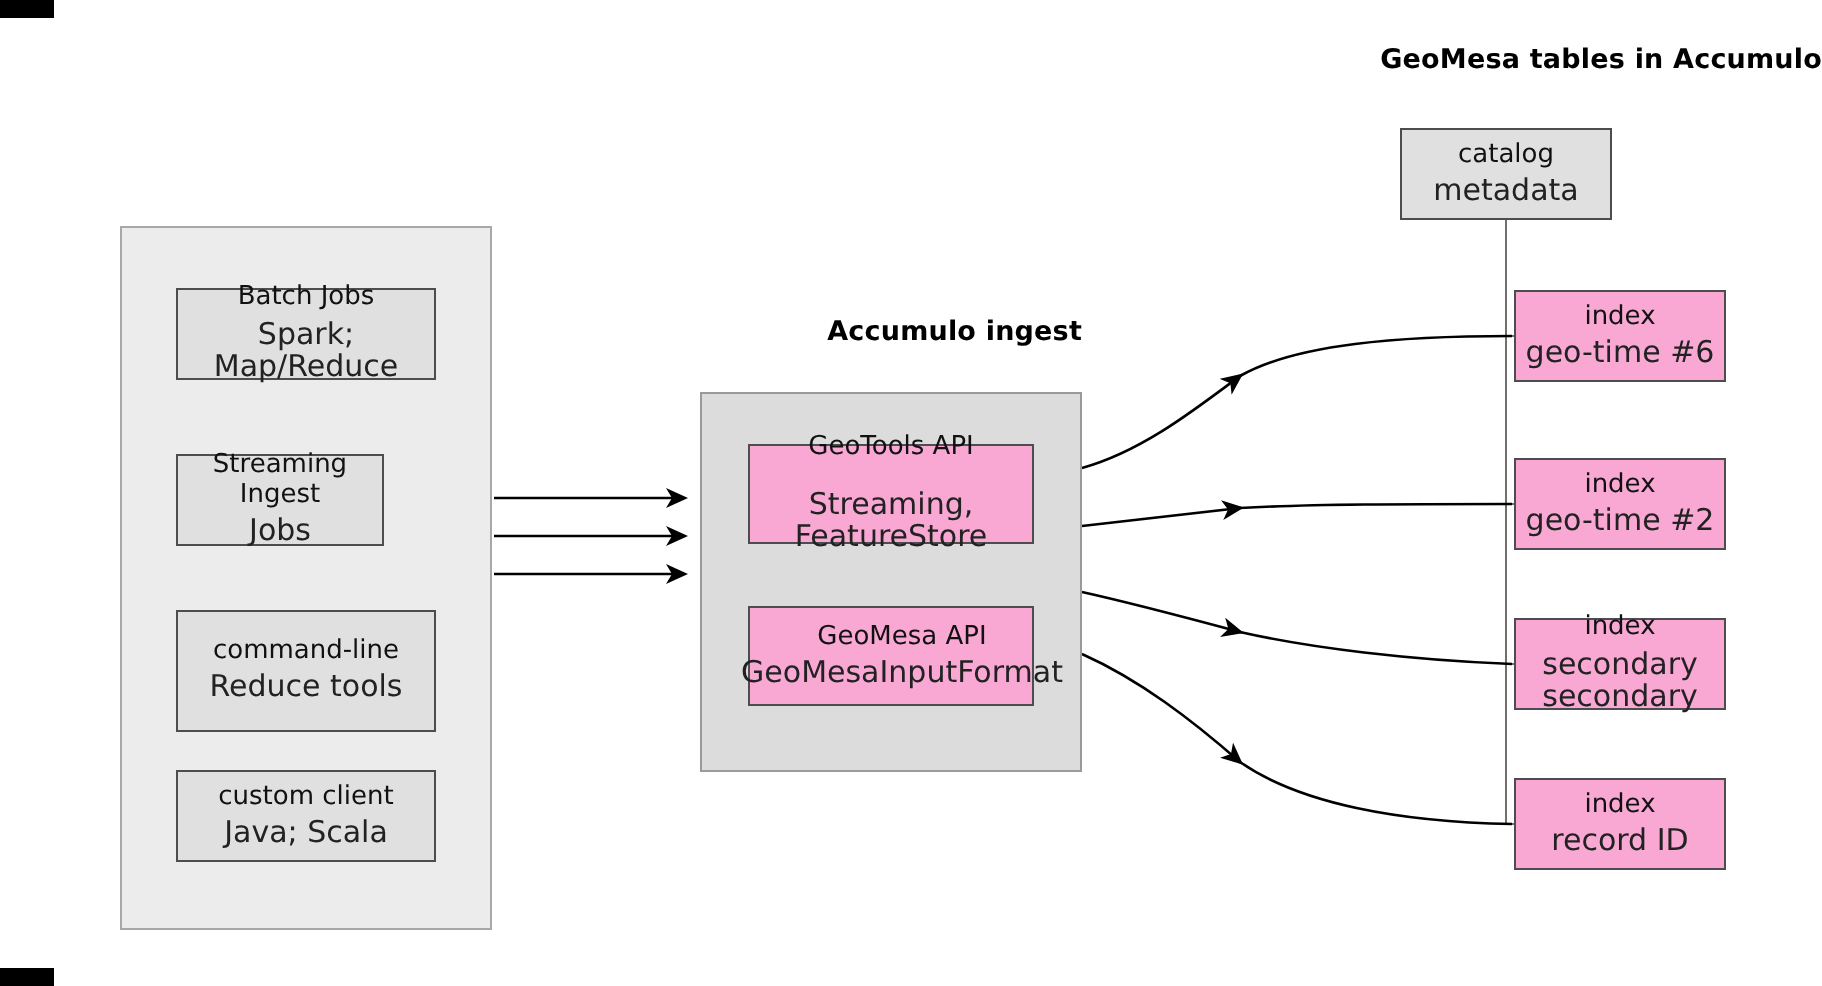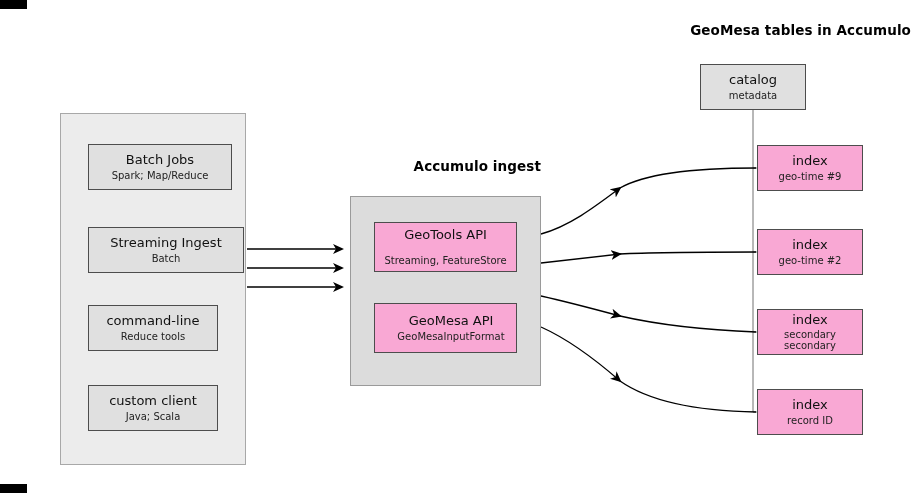--- a/index.html
+++ b/index.html
@@ -41,21 +41,21 @@
     align-items: center;
     justify-content: center;
     gap: 2px;
     text-align: center;
     border: 1px solid #4d4d4d;
   }
   .node-dark  { background: #e0e0e0; }
   .node-light { background: #f9a8d4; }
 
   .node-label { font-size: 13px; color: #111; line-height: 1.1; }
-  .node-sub   { font-size: 10px;  color: #222; line-height: 1.1; }
+  .node-sub   { font-size: 15px;  color: #222; line-height: 1.1; }
 
   .tree-line  { stroke: #707070; stroke-width: 1; fill: none; }
   .arrow-line { stroke: #000000; stroke-width: 1.3; fill: none; }
 
   .corner-mark {
     position: absolute;
     left: 0;
     width: 27px;
     height: 9px;
     background: #000;
@@ -97,31 +97,31 @@
     <path class="arrow-line" d="M 541 296 C 568 302 594 309 620 316" marker-end="url(#arrowhead)"></path>
     <path class="arrow-line" d="M 620 316 C 655 324 705 330 756 332"></path>
 
     <path class="arrow-line" d="M 541 327 C 570 340 596 360 620 381" marker-end="url(#arrowhead)"></path>
     <path class="arrow-line" d="M 620 381 C 650 402 700 411 756 412"></path>
   </svg>
 
 
   <div class="group-box group-client" style="left:60px; top:113px; width:186px; height:352px;"></div>
 
-  <div class="node node-dark" style="left:88px; top:144px; width:144px; height:46px;">
+  <div class="node node-dark" style="left:88px; top:144px; width:130px; height:46px;">
     <div class="node-label">Batch Jobs</div>
     <div class="node-sub">Spark; Map/Reduce</div>
   </div>
 
-  <div class="node node-dark" style="left:88px; top:227px; width:156px; height:46px;">
+  <div class="node node-dark" style="left:88px; top:227px; width:104px; height:46px;">
     <div class="node-label">Streaming Ingest</div>
-    <div class="node-sub">Batch</div>
+    <div class="node-sub">Jobs</div>
   </div>
 
-  <div class="node node-dark" style="left:88px; top:305px; width:130px; height:46px;">
+  <div class="node node-dark" style="left:88px; top:305px; width:130px; height:61px;">
     <div class="node-label">command-line</div>
     <div class="node-sub">Reduce tools</div>
   </div>
 
   <div class="node node-dark" style="left:88px; top:385px; width:130px; height:46px;">
     <div class="node-label">custom client</div>
     <div class="node-sub">Java; Scala</div>
   </div>
 
   <div class="diagram-title" style="left:350px; top:158px; width:191px;">Accumulo ingest</div>
@@ -140,21 +140,21 @@
 
   <div class="diagram-title" style="left:655px; top:22px; width:256px;">GeoMesa tables in Accumulo</div>
 
   <div class="node node-dark" style="left:700px; top:64px; width:106px; height:46px;">
     <div class="node-label">catalog</div>
     <div class="node-sub">metadata</div>
   </div>
 
   <div class="node node-light" style="left:757px; top:145px; width:106px; height:46px;">
     <div class="node-label">index</div>
-    <div class="node-sub">geo-time #9</div>
+    <div class="node-sub">geo-time #6</div>
   </div>
 
   <div class="node node-light" style="left:757px; top:229px; width:106px; height:46px;">
     <div class="node-label">index</div>
     <div class="node-sub">geo-time #2</div>
   </div>
 
   <div class="node node-light" style="left:757px; top:309px; width:106px; height:46px;">
     <div class="node-label">index</div>
     <div class="node-sub">secondary secondary</div>

